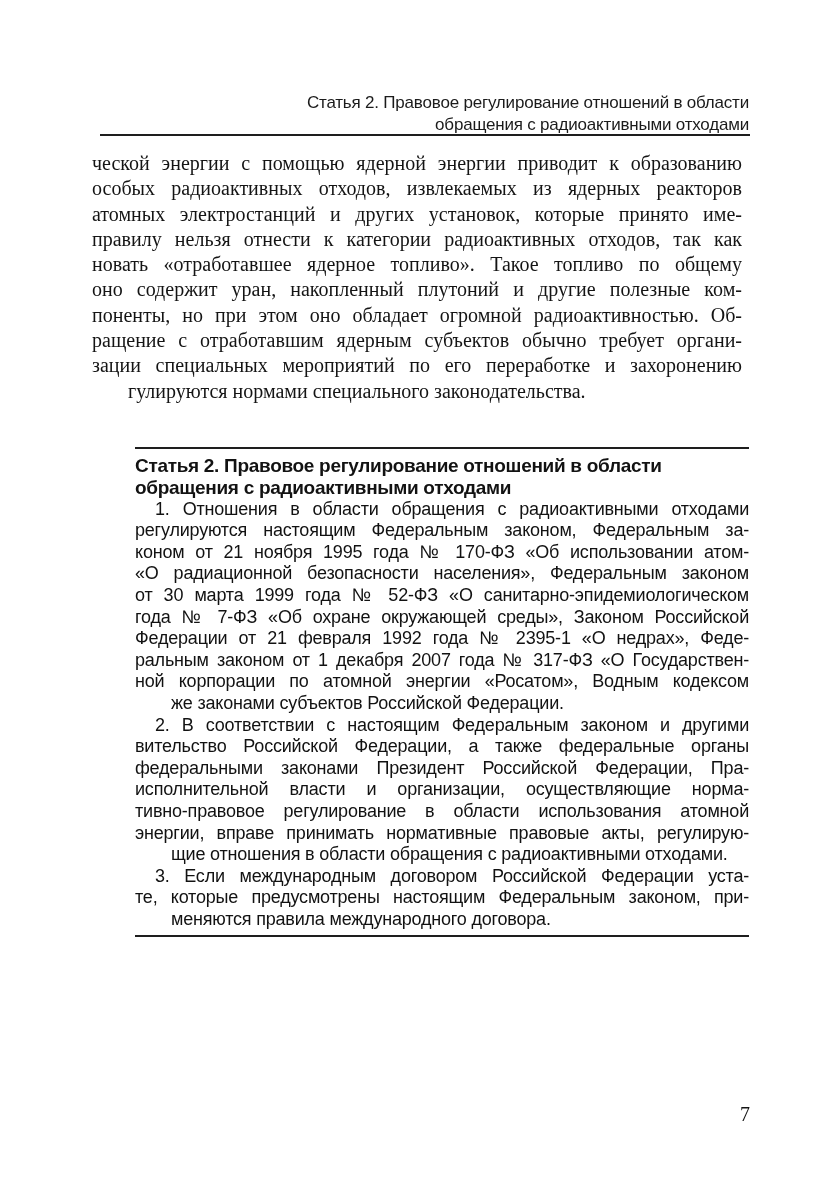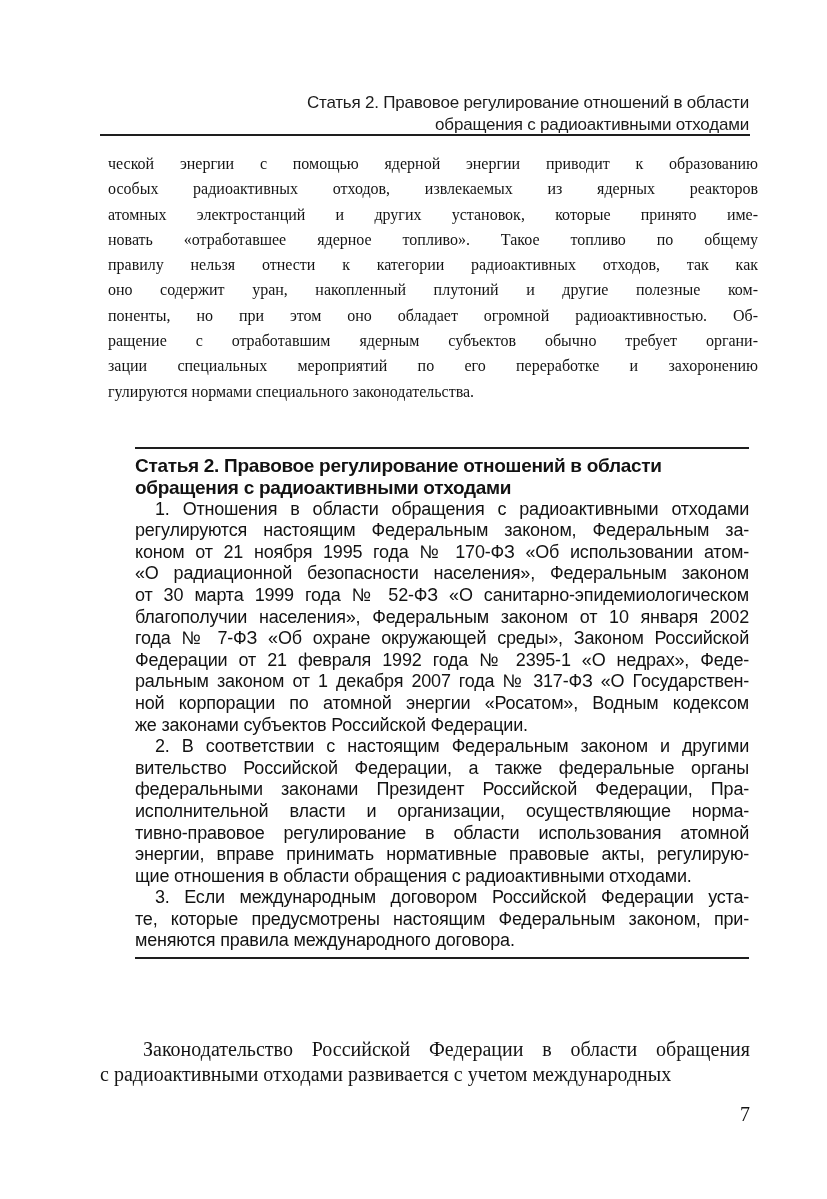--- a/index.html
+++ b/index.html
@@ -25,23 +25,23 @@
   }
   .header-rule {
     position: absolute;
     top: 134px; left: 100px; width: 650px; height: 2px;
     background: #1e1e1e;
   }
 
   
   .intro {
     position: absolute;
-    top: 151px; left: 108px; width: 650px;
+    top: 151px; left: 92px; width: 650px;
     font-family: "Liberation Serif", serif;
-    font-size: 16px; line-height: 25.3px;
+    font-size: 20px; line-height: 25.3px;
     color: #141414;
   }
 
   
   .law-box {
     position: absolute;
     top: 447px; left: 135px; width: 614px;
     border-top: 2px solid #1e1e1e;
     border-bottom: 2px solid #1e1e1e;
     padding: 6px 0 5px 0;
@@ -70,60 +70,59 @@
   .page-number {
     position: absolute;
     top: 1103px; left: 726px; width: 24px;
     font-family: "Liberation Serif", serif;
     font-size: 20px; text-align: right;
     color: #141414;
   }
 
   
   .justified .line { text-align: justify; text-align-last: justify; }
-  .justified .line.last { text-align-last: left; }
+  .justified .line.last { text-align-last: left; margin-left: 36px; }
   .line { overflow: visible; }
 </style>
 </head>
 <body>
 
 <div class="page">
 
   <div class="running-header">
       <div class="line">Статья 2. Правовое регулирование отношений в области</div>
       <div class="line last">обращения с радиоактивными отходами</div>
     </div>
 
   <div class="header-rule"></div>
 
   <div class="intro justified">
       <div class="line">ческой энергии с помощью ядерной энергии приводит к образованию</div>
       <div class="line">особых радиоактивных отходов, извлекаемых из ядерных реакторов</div>
       <div class="line">атомных электростанций и других установок, которые принято име-</div>
+      <div class="line">правилу нельзя отнести к категории радиоактивных отходов, так как</div>
       <div class="line">новать «отработавшее ядерное топливо». Такое топливо по общему</div>
-      <div class="line">правилу нельзя отнести к категории радиоактивных отходов, так как</div>
       <div class="line">оно содержит уран, накопленный плутоний и другие полезные ком-</div>
       <div class="line">поненты, но при этом оно обладает огромной радиоактивностью. Об-</div>
       <div class="line">ращение с отработавшим ядерным субъектов обычно требует органи-</div>
       <div class="line">зации специальных мероприятий по его переработке и захоронению</div>
       <div class="line last">гулируются нормами специального законодательства.</div>
     </div>
 
   <div class="law-box">
     <div class="law-heading">
         <div class="line">Статья 2. Правовое регулирование отношений в области</div>
         <div class="line last">обращения с радиоактивными отходами</div>
       </div>
     <div class="law-para justified">
         <div class="line">1. Отношения в области обращения с радиоактивными отходами</div>
         <div class="line">регулируются настоящим Федеральным законом, Федеральным за-</div>
         <div class="line">коном от 21 ноября 1995 года № 170-ФЗ «Об использовании атом-</div>
         <div class="line">«О радиационной безопасности населения», Федеральным законом</div>
         <div class="line">от 30 марта 1999 года № 52-ФЗ «О санитарно-эпидемиологическом</div>
-        <div class="line">благополучии населения», Федеральным законом от 10 января 2002</div>
         <div class="line">года № 7-ФЗ «Об охране окружающей среды», Законом Российской</div>
         <div class="line">Федерации от 21 февраля 1992 года № 2395-1 «О недрах», Феде-</div>
         <div class="line">ральным законом от 1 декабря 2007 года № 317-ФЗ «О Государствен-</div>
         <div class="line">ной корпорации по атомной энергии «Росатом», Водным кодексом</div>
         <div class="line last">же законами субъектов Российской Федерации.</div>
       </div>
     <div class="law-para justified">
         <div class="line">2. В соответствии с настоящим Федеральным законом и другими</div>
         <div class="line">вительство Российской Федерации, а также федеральные органы</div>
         <div class="line">федеральными законами Президент Российской Федерации, Пра-</div>
@@ -132,20 +131,16 @@
         <div class="line">энергии, вправе принимать нормативные правовые акты, регулирую-</div>
         <div class="line last">щие отношения в области обращения с радиоактивными отходами.</div>
       </div>
     <div class="law-para justified">
         <div class="line">3. Если международным договором Российской Федерации уста-</div>
         <div class="line">те, которые предусмотрены настоящим Федеральным законом, при-</div>
         <div class="line last">меняются правила международного договора.</div>
       </div>
   </div>
 
-  <div class="closing justified">
-      <div class="line">Законодательство Российской Федерации в области обращения</div>
-      <div class="line last">с радиоактивными отходами развивается с учетом международных</div>
-    </div>
 
   <div class="page-number">7</div>
 
 </div>
 
 </body></html>

